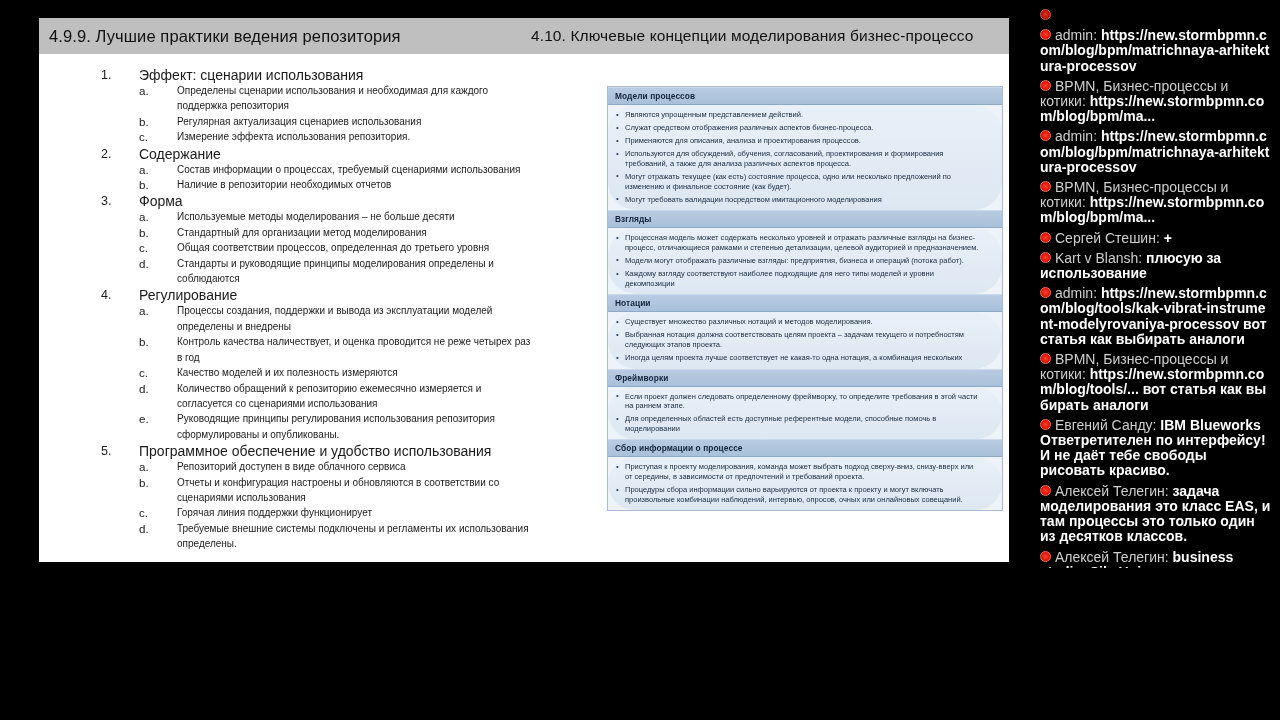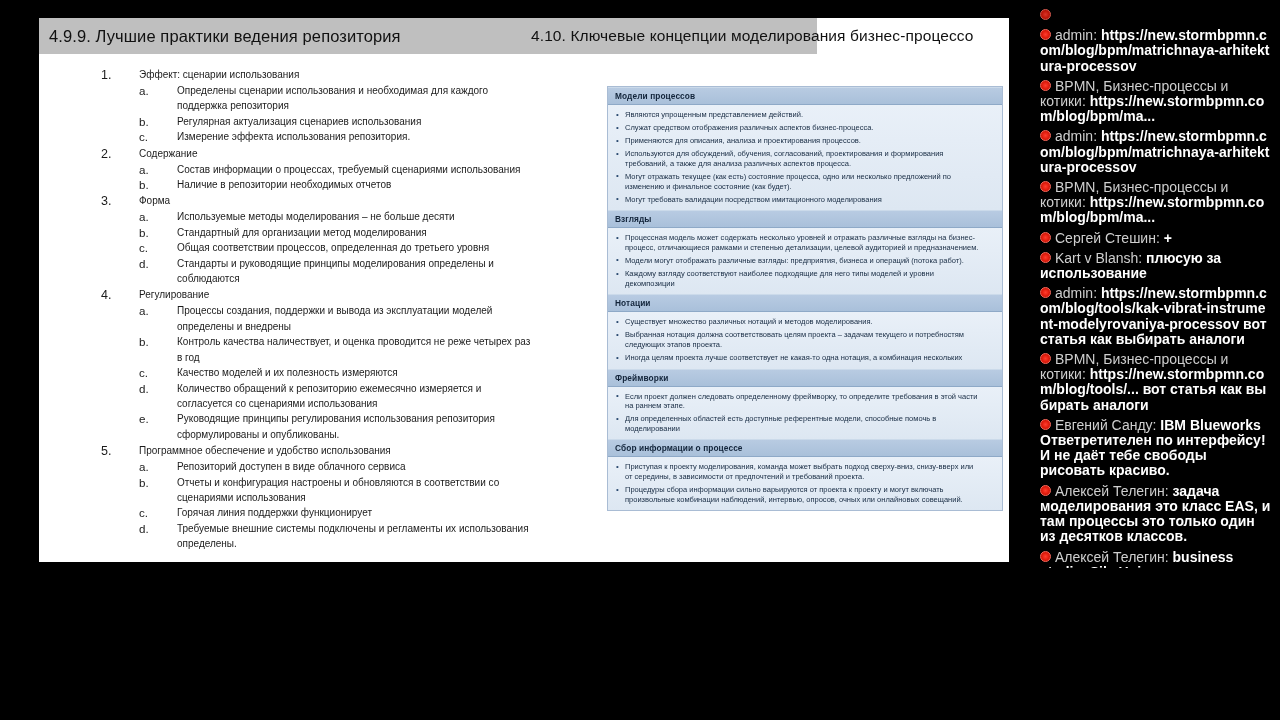--- a/index.html
+++ b/index.html
@@ -14,42 +14,42 @@
   
   #slide {
     position: absolute;
     left: 39px; top: 18px;
     width: 970px; height: 544px;
     background: #ffffff;
     overflow: hidden;
   }
   .slide-headerbar {
     position: absolute; left: 0; top: 0;
-    width: 778px; height: 36px;
+    width: 970px; height: 36px;
     background: #bfbfbf;
     display: flex; align-items: center;
   }
   .hdr-title {
     color: #111;
     font-size: 16.5px;
     letter-spacing: .1px;
     white-space: nowrap;
   }
   .hdr-left  { position:absolute; left: 10px; }
   .hdr-right { position:absolute; left: 492px; font-size: 15.5px; }
 
   
   #outline {
     position: absolute; left: 16px; top: 48px;
     width: 505px; height: 488px;
     color: #1b1b1b;
   }
   .lvl1 { display: flex; margin-top: 1px; }
   .lvl1 .num { width: 38px; flex: none; font-size: 12.5px; line-height: 16px; padding-left: 46px; box-sizing: content-box; }
-  .lvl1 .txt { font-size: 10px; line-height: 16px; }
+  .lvl1 .txt { font-size: 14px; line-height: 16px; }
   .lvl2 { display: flex; }
   .lvl2 .num { width: 38px; flex: none; font-size: 11.6px; line-height: 15.4px; padding-left: 84px; box-sizing: content-box; }
   .lvl2 .txt { font-size: 10px; line-height: 15.4px; max-width: 360px; }
 
   
   #concepts {
     position: absolute; left: 568px; top: 68px;
     width: 396px;
     border: 1px solid #a9bcd4;
     background: #eef3f9;
@@ -61,20 +61,21 @@
     border-top: 1px solid #cbdaea;
     color: #12243a;
     font-size: 8.3px;
     font-weight: bold;
     padding: 3px 7px 3px 7px;
     letter-spacing: .1px;
   }
   .sec-body {
     background: linear-gradient(to bottom, #e9f0f8 0%, #dde7f2 100%);
     padding: 5px 21px 6px 8px;
+    border-radius: 28px;
   }
   .sec-body ul { margin: 0; padding: 0; list-style: none; }
   .sec-body li {
     position: relative;
     padding-left: 9px;
     margin: 0 0 3.5px 0;
     font-size: 7.5px;
     line-height: 9.6px;
     color: #162a42;
   }

